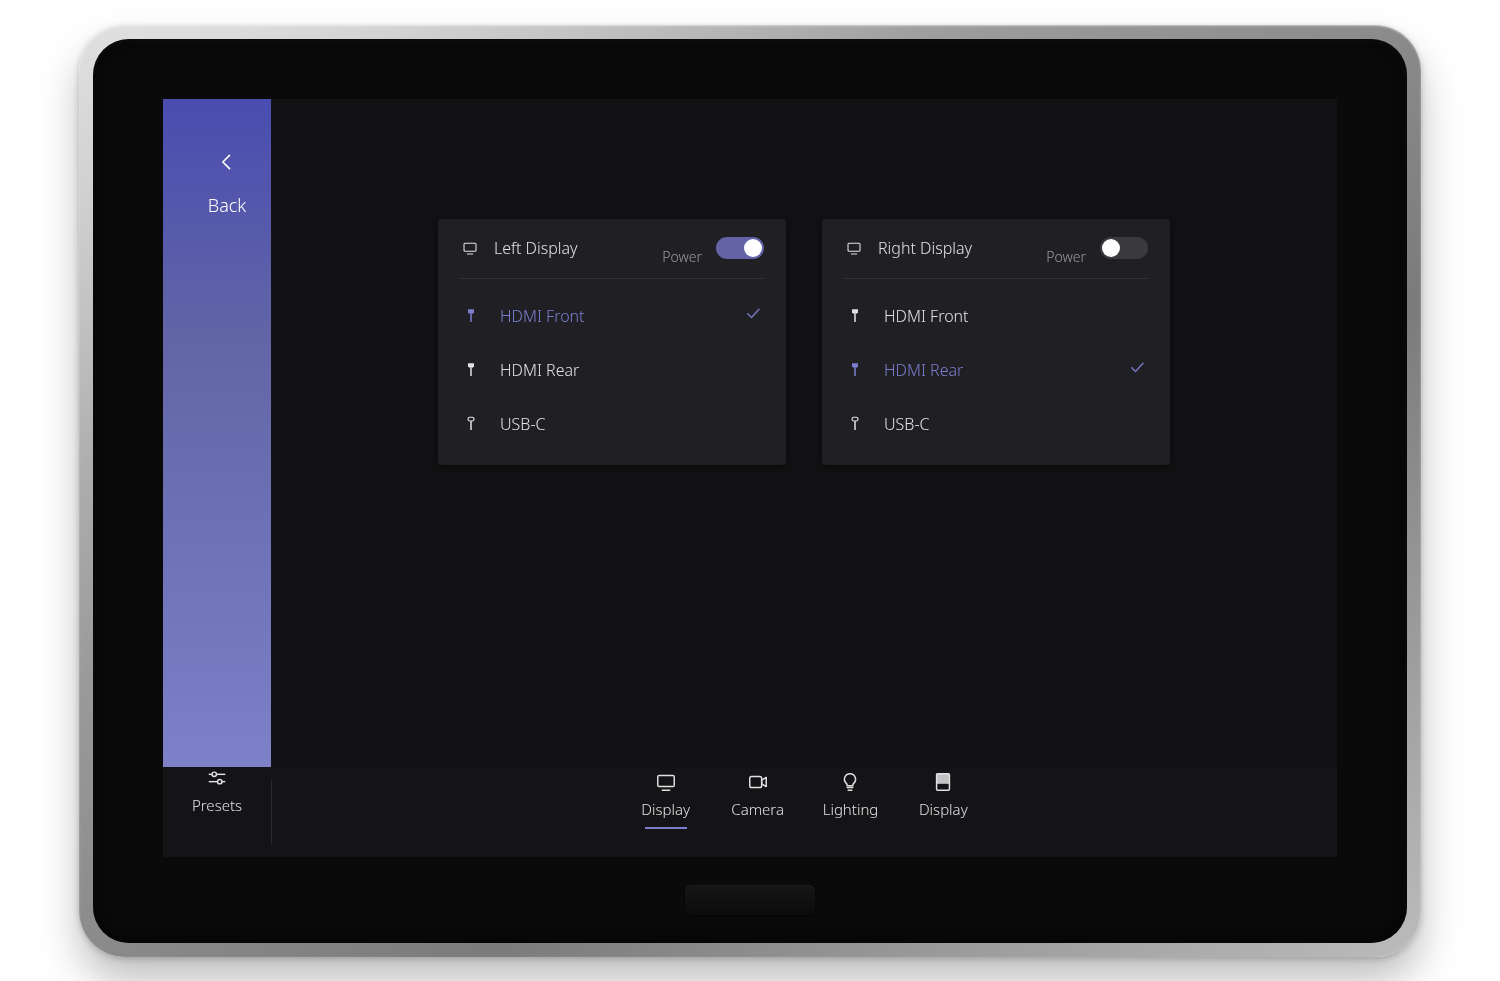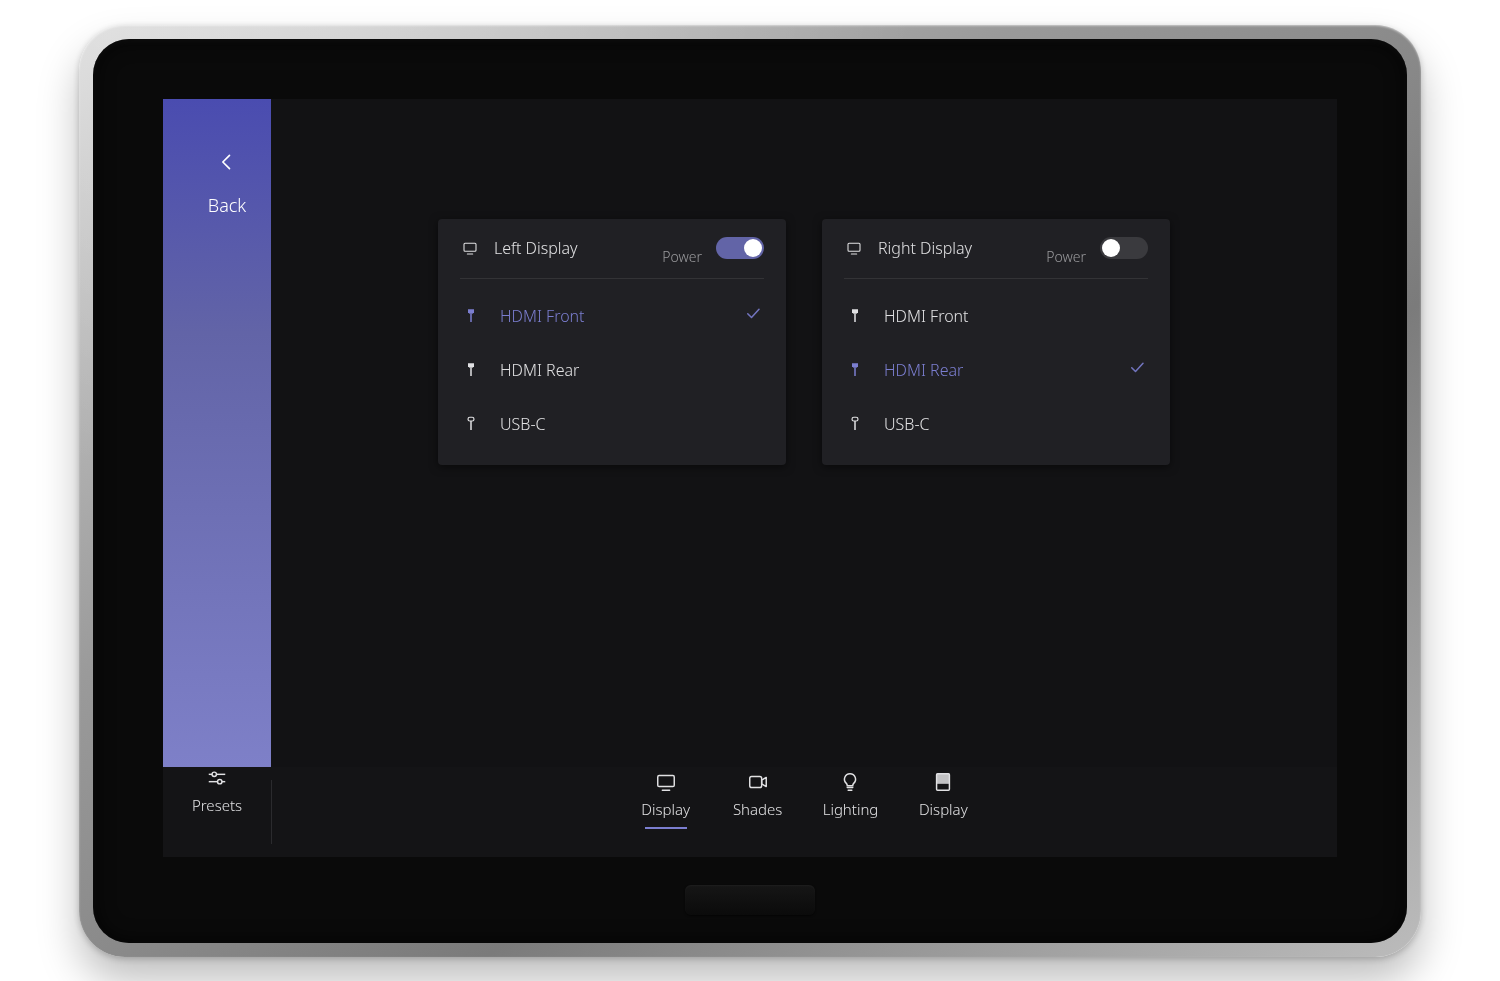--- a/index.html
+++ b/index.html
@@ -374,21 +374,21 @@
               <svg>
                   <use href="#i-monitor"></use>
                 </svg>
               <span>Display</span>
               <div class="underline"></div>
             </div>
             <div class="tab">
               <svg>
                   <use href="#i-camera"></use>
                 </svg>
-              <span>Shades</span>
+              <span>Camera</span>
               <div class="underline"></div>
             </div>
             <div class="tab">
               <svg>
                   <use href="#i-bulb"></use>
                 </svg>
               <span>Lighting</span>
               <div class="underline"></div>
             </div>
             <div class="tab">

